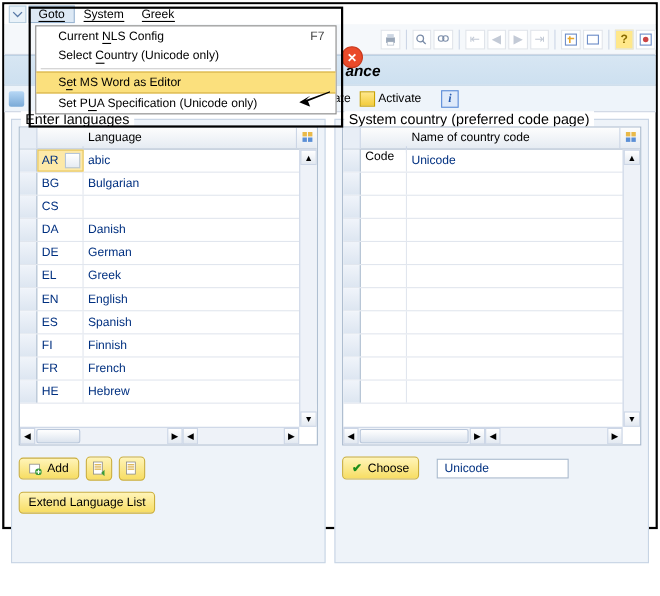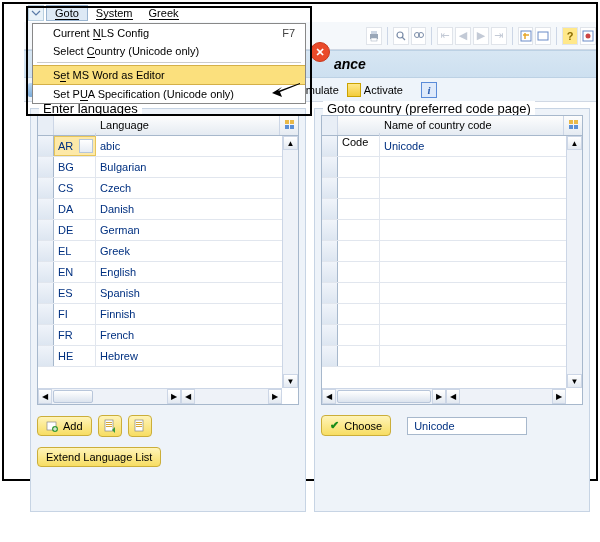--- a/index.html
+++ b/index.html
@@ -1,17 +1,17 @@
 <!DOCTYPE html>
 <html><head>
 <meta charset="utf-8">
 <style>
   * { box-sizing: border-box; font-family: Arial, sans-serif; }
   body { margin: 0; padding: 0; background: #fff; width: 600px; height: 542px; overflow: hidden; }
-  .frame { border: 2px solid #000; width: 596px; height: 479px; margin: 2px; position: relative; background: #fff; padding-left: 20px; }
+  .frame { border: 2px solid #000; width: 596px; height: 479px; margin: 2px; position: relative; background: #fff; }
   .highlight-box { position: absolute; left: 22px; top: 2px; width: 286px; height: 110px; border: 2px solid #000; z-index: 20; pointer-events: none; }
   .arrow { position: absolute; left: 268px; top: 77px; z-index: 21; }
   .arrow svg { width: 28px; height: 16px; }
 
   .menubar { display: flex; align-items: center; height: 18px; padding-left: 4px; font-size: 11px; background: #fff; }
   .menu-minimize-icon { width: 16px; height: 16px; background: #e9f2f9; border: 1px solid #b8cfe0; margin-right: 2px; display: flex; align-items: center; justify-content: center; }
   .menu-item { padding: 1px 8px; border-bottom: 1px solid transparent; }
   .menu-item.sel { border: 1px solid #9ab5d1; background: #dde9f5; }
   .menu-item span { border-bottom: 1px solid #000; }
 
@@ -210,21 +210,20 @@
               <div class="td k2">abic</div>
             </div>
             <div class="tr">
               <div class="td sel"></div>
               <div class="td k1">BG</div>
               <div class="td k2">Bulgarian</div>
             </div>
             <div class="tr">
               <div class="td sel"></div>
               <div class="td k1">CS</div>
-              <div class="td k2">Czech</div>
             </div>
             <div class="tr">
               <div class="td sel"></div>
               <div class="td k1">DA</div>
               <div class="td k2">Danish</div>
             </div>
             <div class="tr">
               <div class="td sel"></div>
               <div class="td k1">DE</div>
               <div class="td k2">German</div>
@@ -303,21 +302,21 @@
           </button>
       </div>
       <div class="btns btn-row2">
         <button class="btn">
             <span>Extend Language List</span>
           </button>
       </div>
     </div>
 
     <div class="group">
-      <div class="group-title">Goto country (preferred code page)</div>
+      <div class="group-title">System country (preferred code page)</div>
       <div class="tablewrap">
         <div class="thead">
           <div class="th sel"></div>
           <div class="th k1">Code</div>
           <div class="th k2">Name of country code</div>
           <div class="th cfg"><span class="config-icon"><svg viewBox="0 0 14 14">
                   <rect x="1" y="1" width="4" height="4" fill="#e9b949"></rect>
                   <rect x="6" y="1" width="4" height="4" fill="#e9b949"></rect>
                   <rect x="1" y="6" width="4" height="4" fill="#5b8fd6"></rect>
                   <rect x="6" y="6" width="4" height="4" fill="#5b8fd6"></rect>

